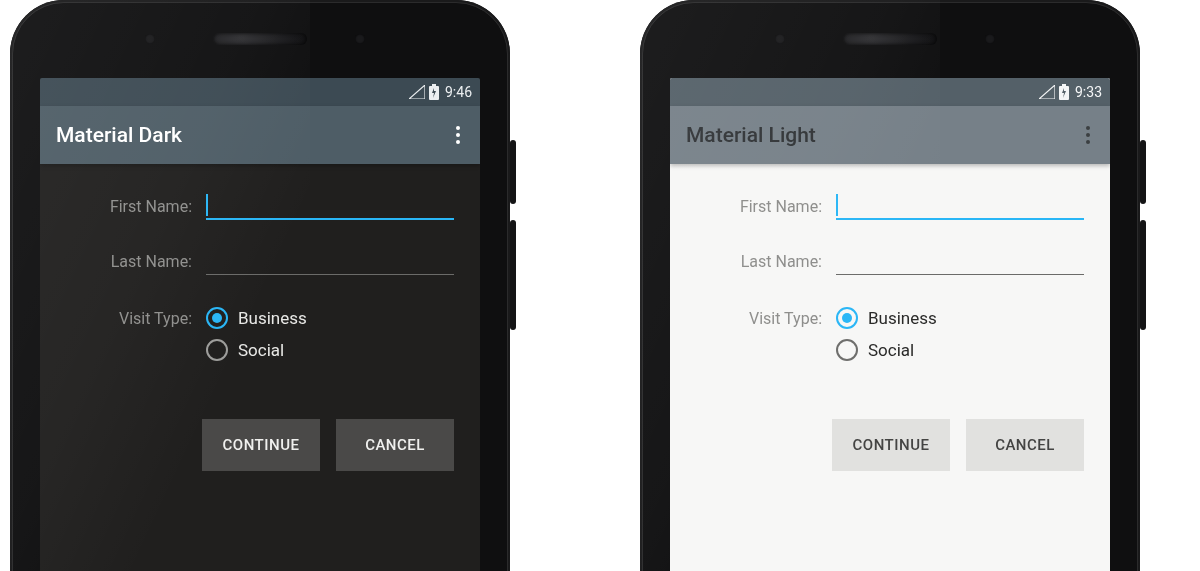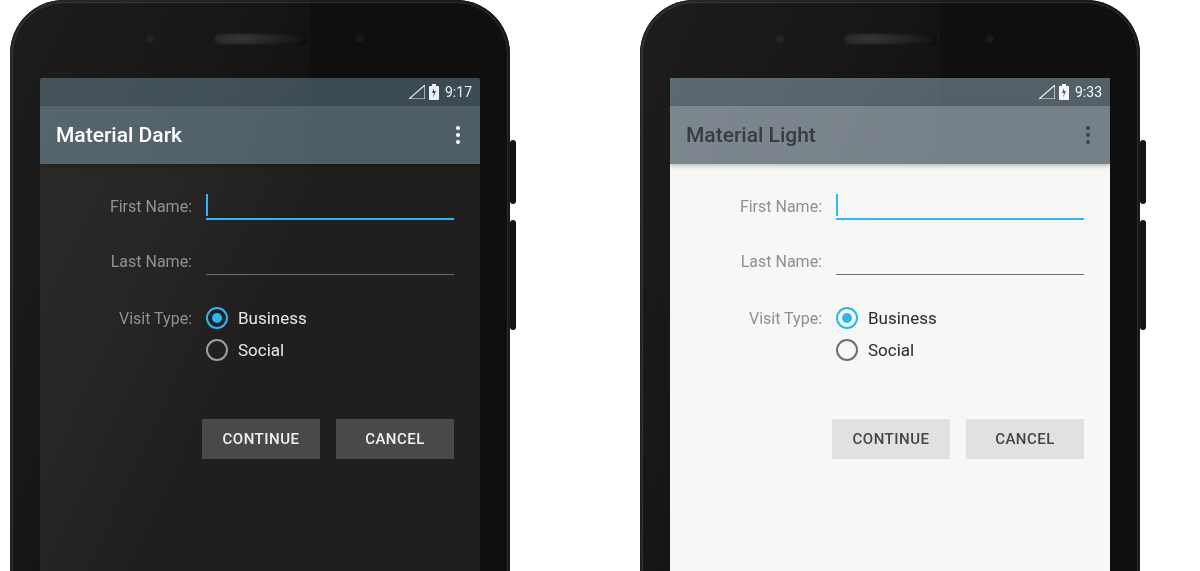--- a/index.html
+++ b/index.html
@@ -173,21 +173,21 @@
     content:""; width: 10px; height: 10px; border-radius:50%;
     background:#29b6f6;
   }
 
   
   .buttons {
     display:flex; justify-content:flex-end; gap: 16px;
     padding: 36px 26px 0 0;
   }
   .btn {
-    min-width: 118px; height: 40px;
+    min-width: 118px; height: 52px;
     display:flex; align-items:center; justify-content:center;
     font-size: 15px; letter-spacing: 0.5px; font-weight: 500;
     cursor: pointer;
   }
   .dark  .btn { background: #4a4948; color: #f0f0ee; }
   .light .btn { background: #e1e1df; color: #444443; }
 
 </style>
 </head>
 <body>
@@ -207,21 +207,21 @@
             <path d="M0 14 L16 14 L16 0 Z" fill="none" stroke="currentColor" stroke-width="1.2"></path>
           </svg>
       </span>
       <span class="battery-icon">
         <svg width="10" height="16" viewBox="0 0 10 16">
             <rect x="0" y="2" width="10" height="14" rx="1" fill="currentColor"></rect>
             <rect x="3" y="0" width="4" height="2" fill="currentColor"></rect>
             <path d="M5 4 L3 9 L5 9 L4 14 L7 7 L5 7 Z" fill="#3c4a53"></path>
           </svg>
       </span>
-      <span class="clock">9:17</span>
+      <span class="clock">9:46</span>
     </div>
 
     <div class="appbar">
       <span>Material Dark</span>
       <div class="overflow-icon">
           <span></span>
           <span></span>
           <span></span>
         </div>
     </div>

